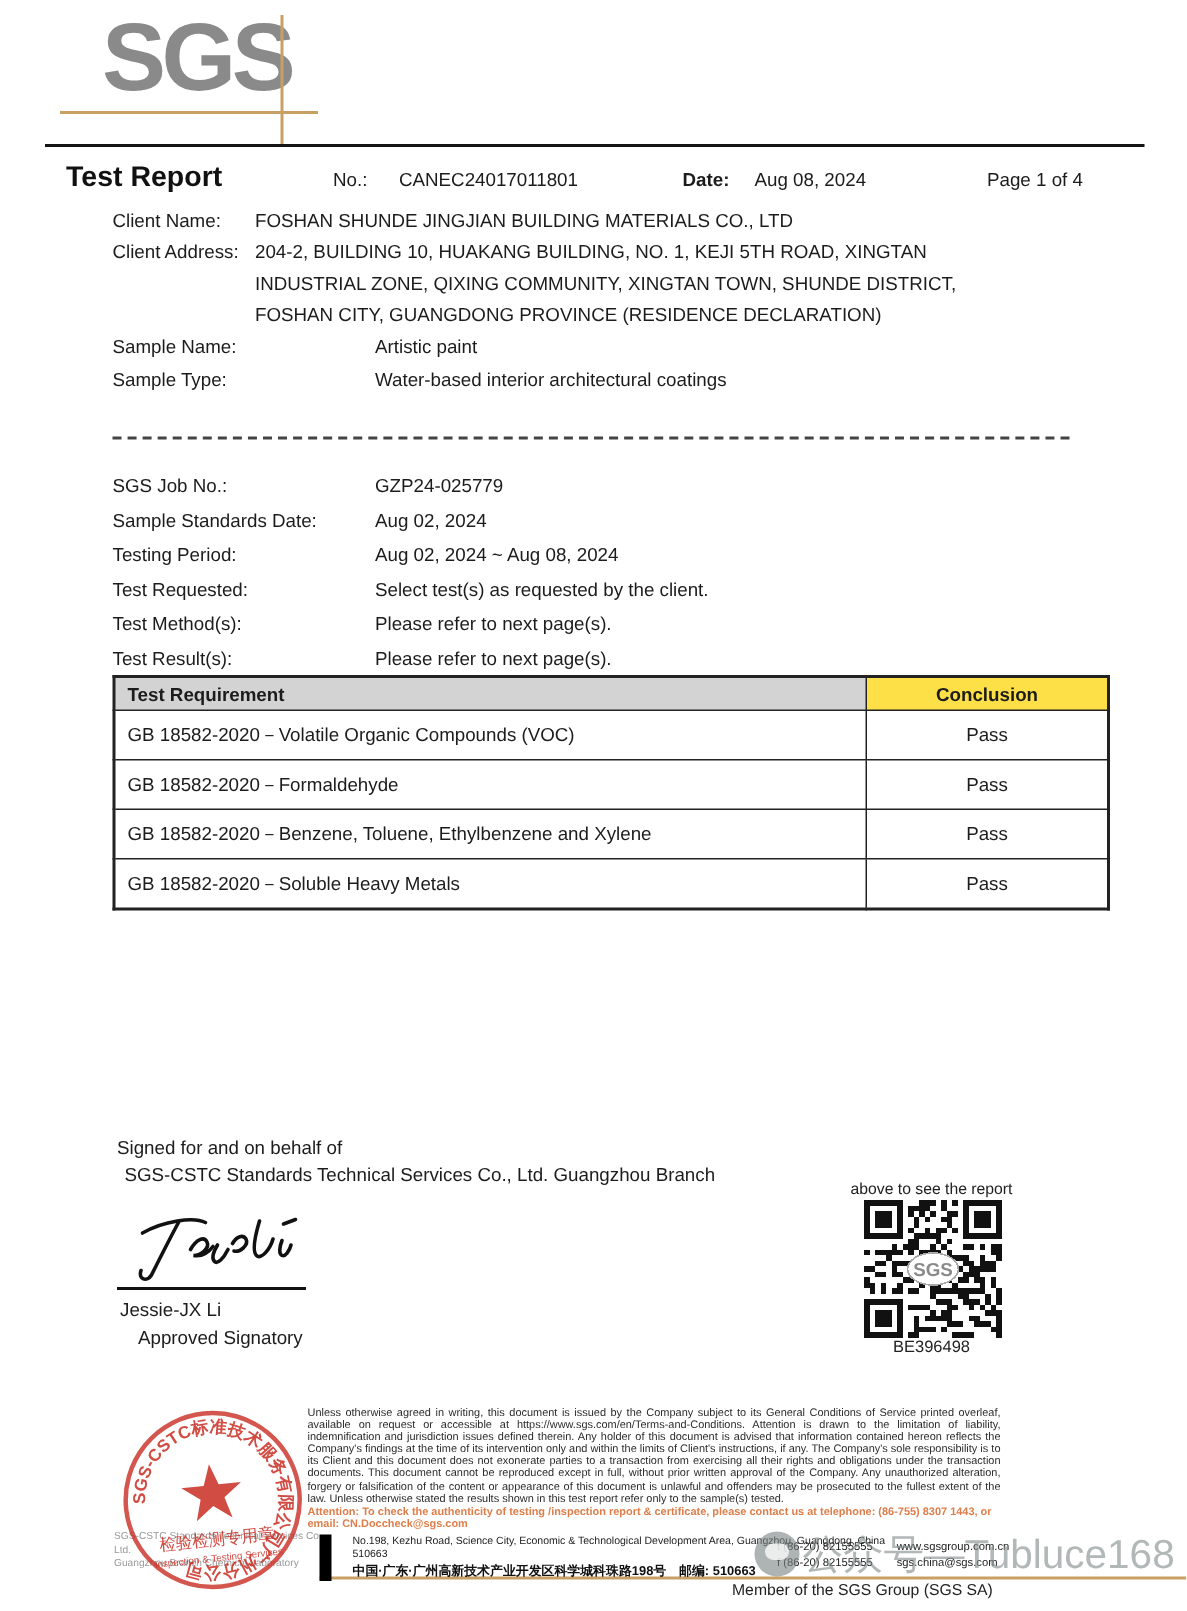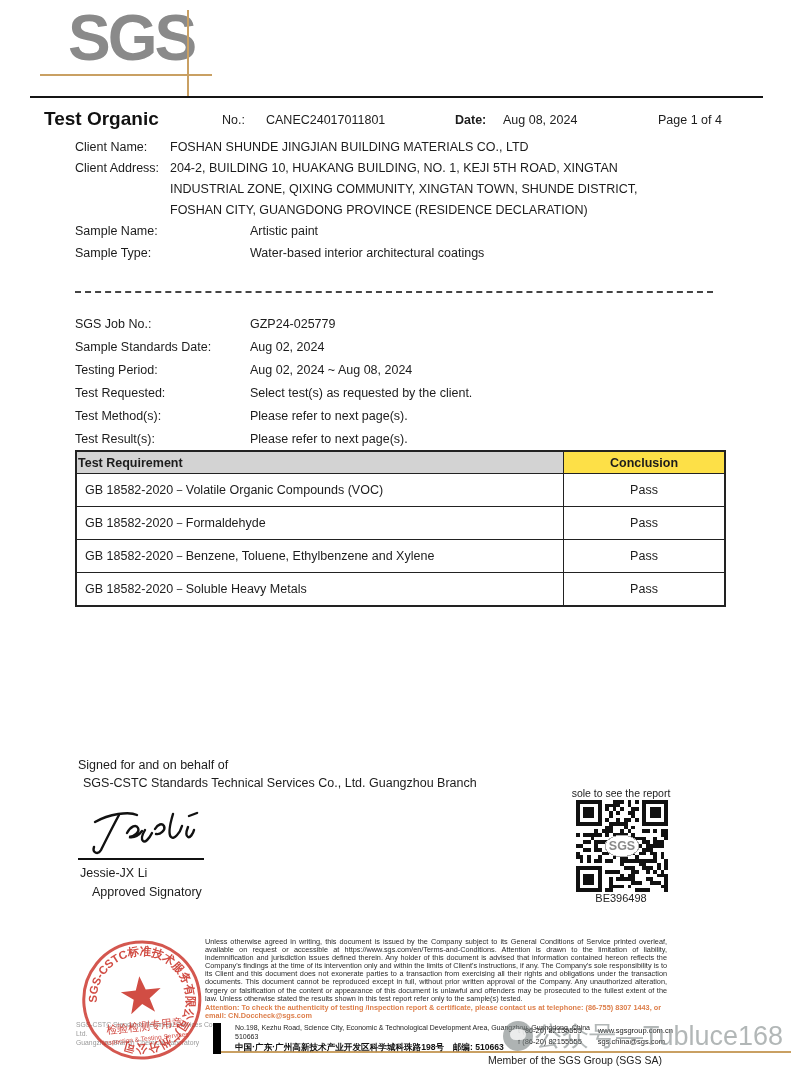--- a/index.html
+++ b/index.html
@@ -22,21 +22,21 @@
   
   .lbl{position:absolute;left:75px;font-size:12.5px;}
   .val{position:absolute;font-size:12.5px;}
   .addr-line{position:absolute;left:170px;font-size:12.5px;}
   .dashes{position:absolute;left:75px;top:291px;width:638px;border-top:2px dashed #444;}
 
   
   table.results{position:absolute;left:75px;top:450px;border-collapse:collapse;table-layout:fixed;width:642px;font-size:12.5px;}
   table.results th,table.results td{border:1px solid #222;}
   table.results{border:2px solid #222;}
-  th.req{width:484px;text-align:left;padding:2px 1px;background:#d3d3d3;font-weight:bold;height:17px;margin-left:32px;}
+  th.req{width:484px;text-align:left;padding:2px 8px;background:#d3d3d3;font-weight:bold;height:17px;margin-left:32px;}
   th.con{width:158px;text-align:center;background:#fde047;font-weight:bold;}
   td.req{padding:2px 8px;height:28px;}
   td.con{text-align:center;}
 
   
   .sig-line1{position:absolute;left:78px;top:758px;font-size:12.5px;}
   .sig-line2{position:absolute;left:83px;top:776px;font-size:12.5px;}
   .sig-script{position:absolute;left:85px;top:806px;}
   .sig-underline{position:absolute;left:78px;top:858px;width:126px;height:2px;background:#111;}
   .sig-name{position:absolute;left:80px;top:866px;font-size:12.5px;}
@@ -67,21 +67,21 @@
 <body>
 
 <div class="page">
 
   <div class="logo">SGS</div>
   <div class="tan-h"></div>
   <div class="tan-v"></div>
   <div class="top-rule"></div>
 
   <div class="title-row">
-    <span class="report-title">Test Organic</span>
+    <span class="report-title">Test Report</span>
     <span class="no-label">No.:</span>
     <span class="no-value">CANEC24017011801</span>
     <span class="date-label">Date:</span>
     <span class="date-value">Aug 08, 2024</span>
     <span class="page-num">Page 1 of 4</span>
   </div>
 
   <span class="lbl" style="top:140px">Client Name:</span>
   <span class="val" style="left:170px;top:140px">FOSHAN SHUNDE JINGJIAN BUILDING MATERIALS CO., LTD</span>
   <span class="lbl" style="top:161px">Client Address:</span>
@@ -146,21 +146,21 @@
       <path d="M70 23 c3 -5 7 -6 9 -3 c2 4 -4 9 -8 8"></path>
       <path d="M88 8 c-3 10 -5 20 -2 23 c3 3 9 -4 11 -11"></path>
       <path d="M103 21 c-2 5 -2 9 0 10 c2 1 5 -3 6 -7"></path>
       <path d="M104 10 l8 -3"></path>
     </g>
   </svg>
   <div class="sig-underline"></div>
   <span class="sig-name">Jessie-JX Li</span>
   <span class="sig-role">Approved Signatory</span>
 
-  <div class="qr-caption">sole to see the report</div>
+  <div class="qr-caption">above to see the report</div>
   <div class="qr-box">
     <svg width="92" height="92" viewBox="0 0 25 25" shape-rendering="crispEdges">
         <rect x="10" y="0" width="1" height="1" fill="#111"></rect>
         <rect x="11" y="0" width="1" height="1" fill="#111"></rect>
         <rect x="12" y="0" width="1" height="1" fill="#111"></rect>
         <rect x="14" y="0" width="1" height="1" fill="#111"></rect>
         <rect x="16" y="0" width="1" height="1" fill="#111"></rect>
         <rect x="8" y="1" width="1" height="1" fill="#111"></rect>
         <rect x="9" y="1" width="1" height="1" fill="#111"></rect>
         <rect x="10" y="1" width="1" height="1" fill="#111"></rect>

